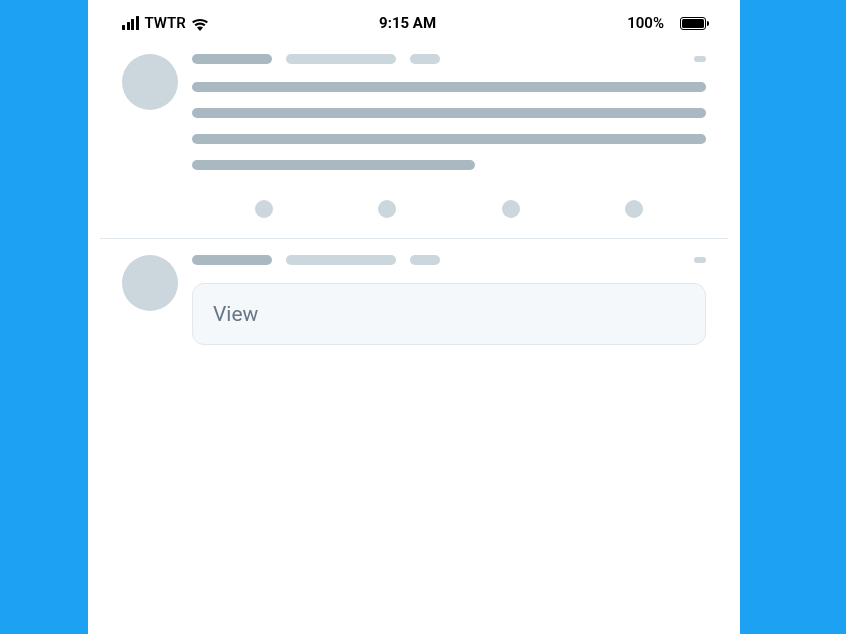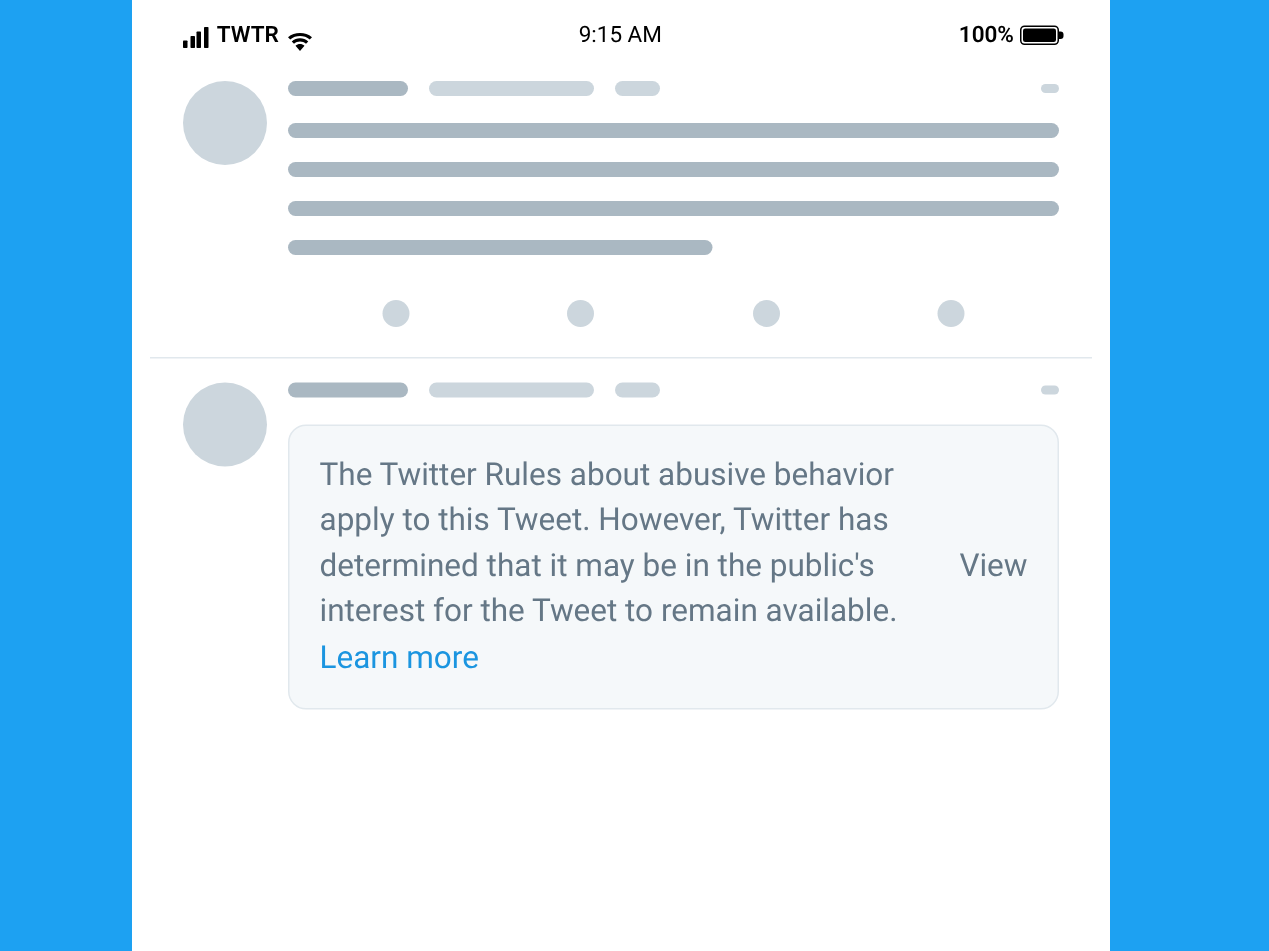--- a/index.html
+++ b/index.html
@@ -23,30 +23,30 @@
   }
   .status-bar {
     display: flex;
     align-items: center;
     justify-content: space-between;
     padding: 14px 22px 6px 22px;
     font-size: 15px;
     font-weight: 600;
     color: #000;
   }
-  .status-left { display: flex; align-items: flex-end; gap: 6px; }
+  .status-left { display: flex; align-items: center; gap: 6px; }
   .signal-bars { display: inline-flex; align-items: flex-end; gap: 1.5px; }
   .signal-bars span { width: 3px; background: #000; display: inline-block; border-radius: 0.5px; }
   .signal-bars span:nth-child(1){height:5px}
   .signal-bars span:nth-child(2){height:8px}
   .signal-bars span:nth-child(3){height:11px}
   .signal-bars span:nth-child(4){height:14px}
   .wifi { width:16px; height:12px; position:relative; }
-  .status-center { font-weight: 400; }
-  .status-right { display:flex; align-items:center; gap:4px;margin-left:20px; }
+  .status-center { font-weight: 700; }
+  .status-right { display:flex; align-items:center; gap:16px;margin-left:20px; }
   .battery { width:26px; height:13px; border:1.5px solid #000; border-radius:3px; position:relative; }
   .battery::after{content:""; position:absolute; right:-4px; top:3px; width:2.5px; height:5px; background:#000; border-radius:0 2px 2px 0;}
   .battery-fill{position:absolute; left:1px; top:1px; bottom:1px; right:1px; background:#000; border-radius:1.5px;}
 
   .nav-bar {
     display:flex; align-items:center; justify-content:space-between;
     padding: 10px 22px 18px 22px;
     border-bottom: 1px solid #e1e8ed;
   }
   .avatar-small { width:40px; height:40px; border-radius:50%; background:#ccd6dd; }
@@ -140,21 +140,18 @@
   <div class="tweet no-border">
     <div class="tweet-avatar"></div>
     <div class="tweet-body">
       <div class="skel-header">
         <div class="skel-bar skel-dark" style="width:80px"></div>
         <div class="skel-bar skel-light" style="width:110px"></div>
         <div class="skel-bar skel-light" style="width:30px"></div>
         <div class="skel-menu-dot"></div>
       </div>
       <div class="notice-box">
-        <div class="notice-text">
-          <span>The Twitter Rules about abusive behavior apply to this Tweet. However, Twitter has determined that it may be in the public's interest for the Tweet to remain available. </span><a href="#">Learn more</a>
-        </div>
         <div class="view-btn">View</div>
       </div>
     </div>
   </div>
 
 </div>
 
 </body></html>

